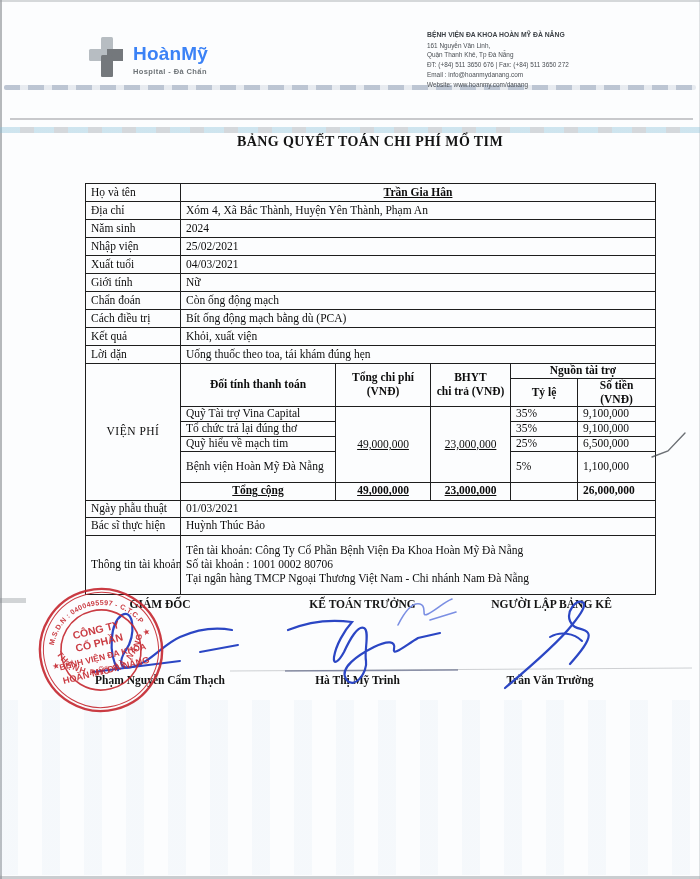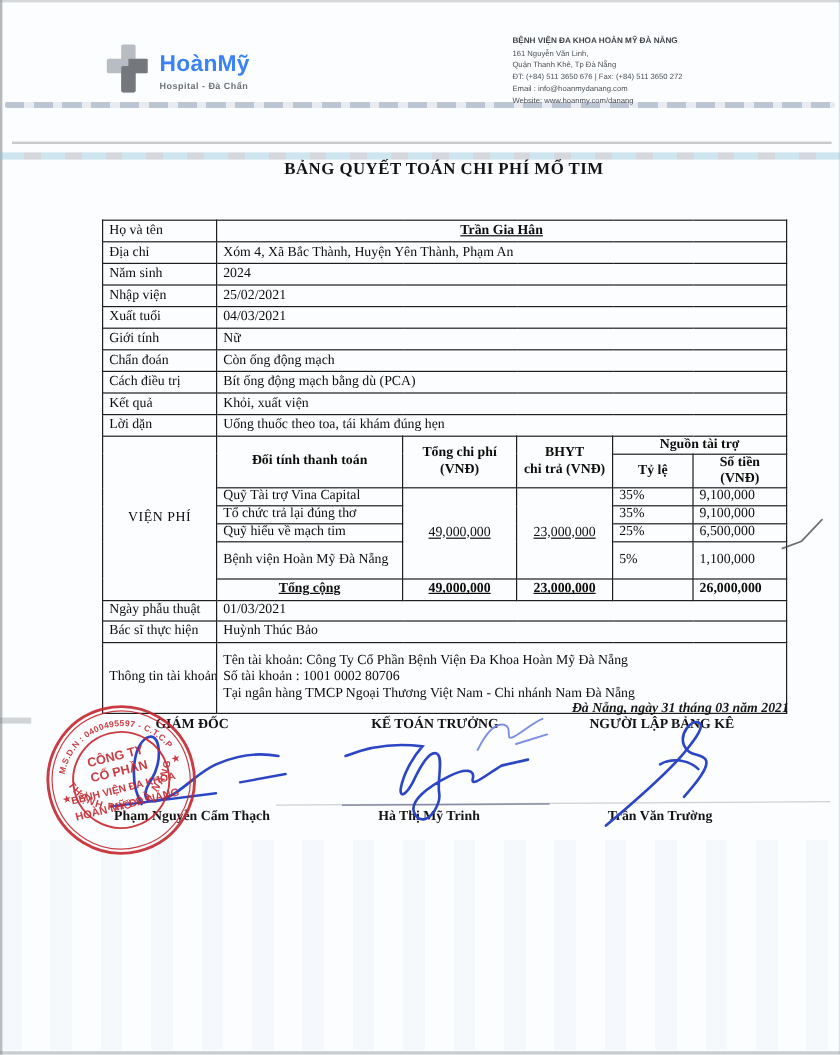--- a/index.html
+++ b/index.html
@@ -216,21 +216,20 @@
           </td>
         </tr>
       </tbody>
     </table>
   </div>
 
   <svg class="check-svg" width="45" height="40">
     <path d="M4,32 L20,26 L37,8" fill="none" stroke="#3d4248" stroke-width="1.4" stroke-linecap="round"></path>
   </svg>
 
-  <div class="place-date">Đà Nẵng, ngày 31 tháng 03 năm 2021</div>
   <div class="sig-title t-dir">GIÁM ĐỐC</div>
   <div class="sig-title t-acc">KẾ TOÁN TRƯỞNG</div>
   <div class="sig-title t-pre">NGƯỜI LẬP BẢNG KÊ</div>
   <div class="sig-name n-dir">Phạm Nguyễn Cẩm Thạch</div>
   <div class="sig-name n-acc">Hà Thị Mỹ Trinh</div>
   <div class="sig-name n-pre">Trần Văn Trường</div>
 
   <svg class="sig-svg" width="700" height="170">
 
     <path d="M230,96 L692,93" stroke="rgba(110,116,122,.32)" stroke-width="1" fill="none"></path>

